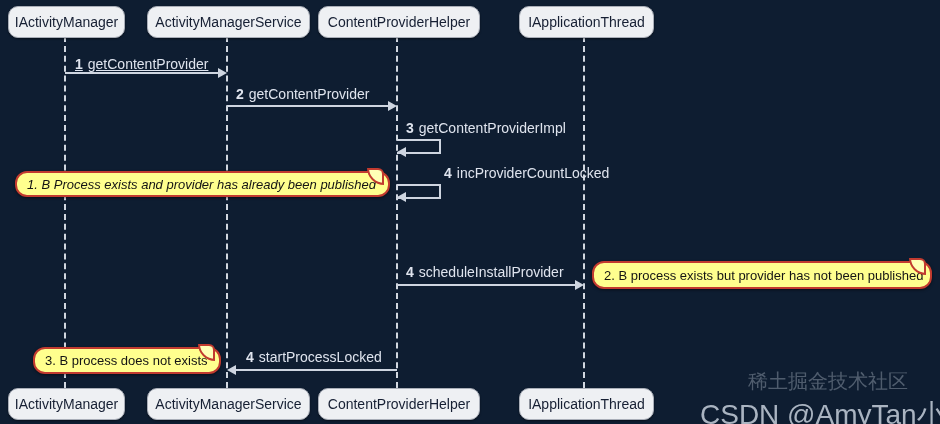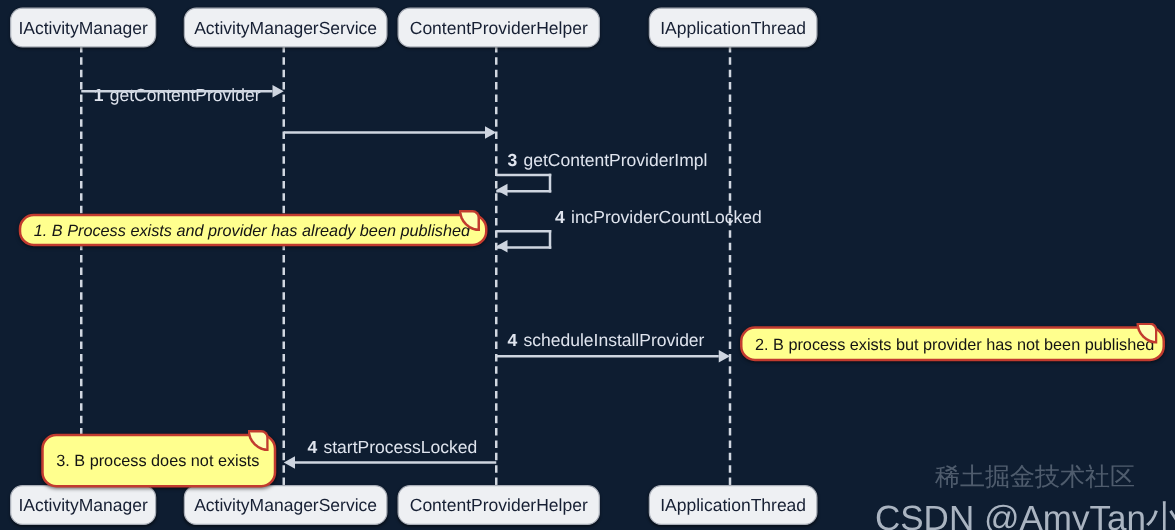--- a/index.html
+++ b/index.html
@@ -85,26 +85,29 @@
   <div class="pbox" style="left:147px; top:6px; width:161px;">
       <span>ActivityManagerService</span>
     </div>
   <div class="pbox" style="left:318px; top:6px; width:160px;">
       <span>ContentProviderHelper</span>
     </div>
   <div class="pbox" style="left:519px; top:6px; width:133px;">
       <span>IApplicationThread</span>
     </div>
 
-  <div class="msg" style="left:75px; top:68px;">
+  <div class="msg" style="left:75px; top:56px;text-decoration:underline;">
     <b>1</b><span>getContentProvider</span>
   </div>
   <div class="mline" style="left:65px;  top:72px; width:153px;"></div>
   <div class="head-r" style="left:218px; top:68px;"></div>
 
+  <div class="msg" style="left:236px; top:86px;">
+    <b>2</b><span>getContentProvider</span>
+  </div>
   <div class="mline" style="left:227px; top:105px; width:161px;"></div>
   <div class="head-r" style="left:388px; top:101px;"></div>
 
   <div class="msg" style="left:406px; top:120px;">
     <b>3</b><span>getContentProviderImpl</span>
   </div>
   <div class="loop" style="left:397px; top:139px;"></div>
   <div class="head-l" style="left:397px; top:147px;"></div>
 
   <div class="msg" style="left:406px; top:165px;margin-left:38px;">
@@ -128,21 +131,21 @@
     <span>2. B process exists but provider has not been published</span>
     <div class="ear"></div>
   </div>
 
   <div class="msg" style="left:246px; top:349px;">
     <b>4</b><span>startProcessLocked</span>
   </div>
   <div class="mline" style="left:236px; top:369px; width:161px;"></div>
   <div class="head-l" style="left:227px; top:365px;"></div>
 
-  <div class="note" style="left:33px; top:347px; width:188px; height:43px;">
+  <div class="note" style="left:33px; top:347px; width:188px; height:27px;">
     <span>3. B process does not exists</span>
     <div class="ear"></div>
   </div>
 
   <div class="pbox" style="left:8px;   top:388px; width:115px;">
       <span>IActivityManager</span>
     </div>
   <div class="pbox" style="left:147px; top:388px; width:161px;">
       <span>ActivityManagerService</span>
     </div>

